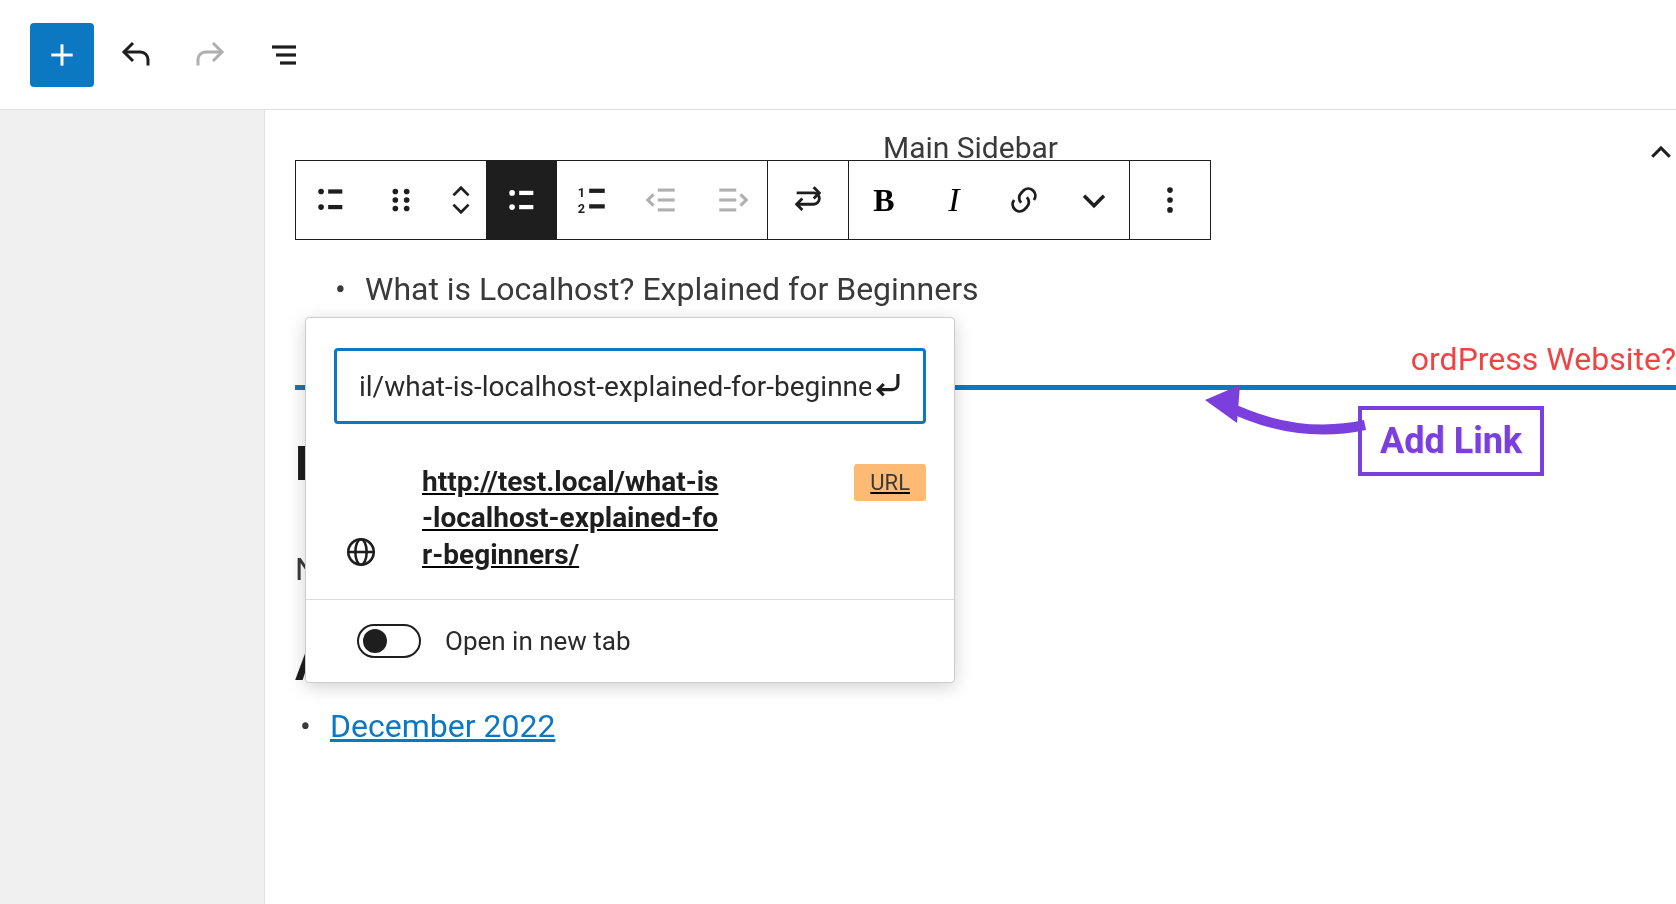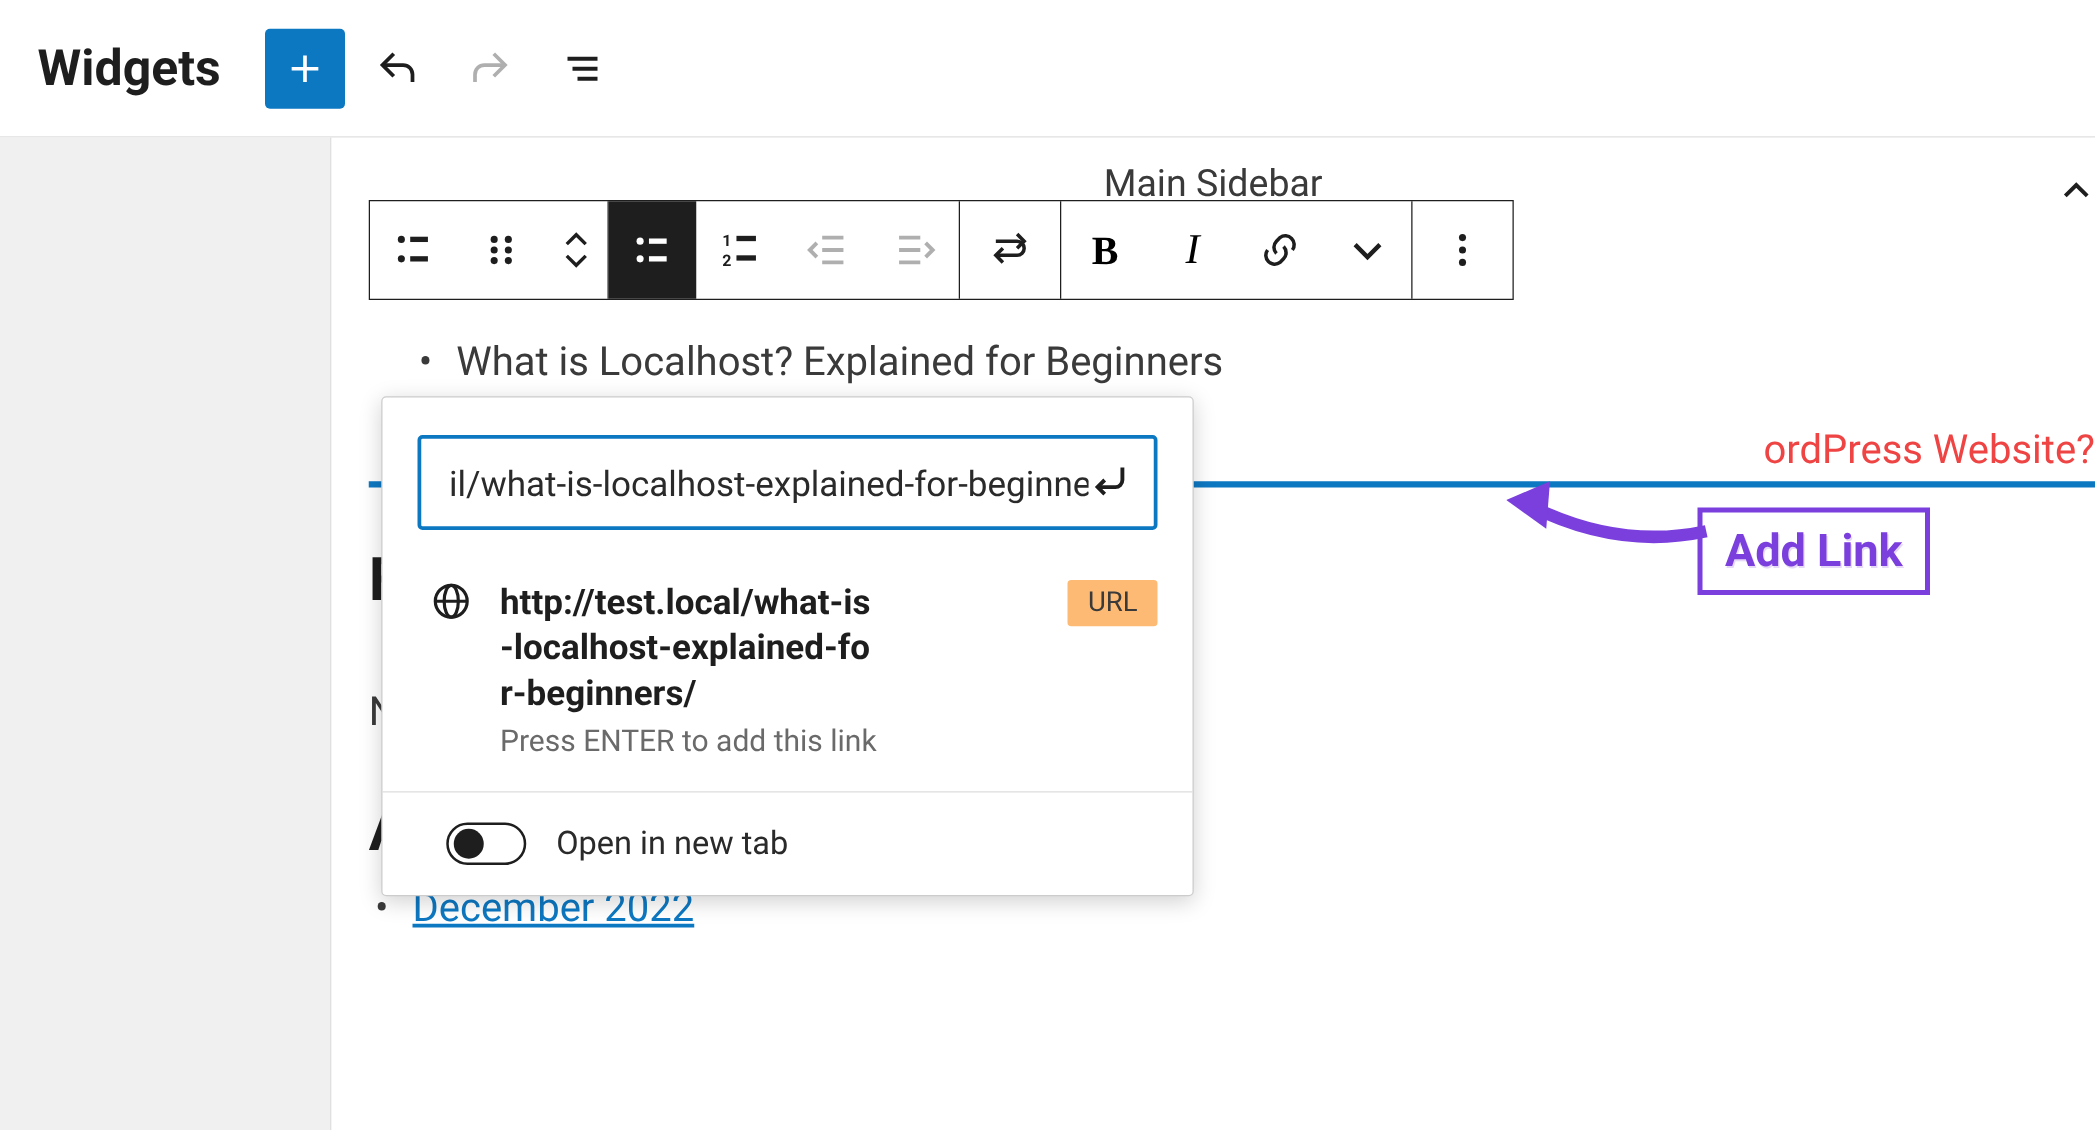--- a/index.html
+++ b/index.html
@@ -160,23 +160,24 @@
     outline: none;
     font-size: 28px;
     color: #2a2a2a;
     font-family: inherit;
     min-width: 0;
   }
   .link-submit svg { width: 34px; height: 34px; }
 
   .link-suggestion {
     display: flex;
-    align-items: flex-start;
+    align-items: flex-end;
     padding: 20px 28px 26px 38px;
-    gap: 22px;
+    gap: 44px;
+    text-decoration: underline;
   }
   .link-suggestion .globe svg { width: 34px; height: 34px; }
   .link-suggestion .text { flex: 1; }
   .link-suggestion .url {
     font-size: 28px; font-weight: 700; color: #1e1e1e;
     line-height: 1.3;
     max-width: 300px;
     word-break: break-all;
   }
   .link-suggestion .hint {
@@ -269,21 +270,20 @@
 
   
   .collapse-chevron { position: absolute; top: 28px; right: 0; }
   .collapse-chevron svg { width: 30px; height: 30px; }
 
 </style>
 </head>
 <body>
 
 <div class="header">
-  <div class="header-title">Widgets</div>
 
   <div class="header-btn primary">
     <svg viewBox="0 0 24 24" fill="none" stroke="#fff" stroke-width="2.2">
         <line x1="12" y1="4" x2="12" y2="20"></line>
         <line x1="4" y1="12" x2="20" y2="12"></line>
       </svg>
   </div>
   <div class="header-btn">
     <svg class="undo-redo" viewBox="0 0 24 24" fill="none" stroke="#1e1e1e" stroke-width="2">
         <path d="M10 4 L4 10 L10 16"></path>
@@ -454,21 +454,20 @@
       <div class="link-suggestion">
         <div class="globe">
           <svg viewBox="0 0 24 24" fill="none" stroke="#1e1e1e" stroke-width="1.8">
               <circle cx="12" cy="12" r="9"></circle>
               <ellipse cx="12" cy="12" rx="4" ry="9"></ellipse>
               <line x1="3" y1="12" x2="21" y2="12"></line>
             </svg>
         </div>
         <div class="text">
           <div class="url">http://test.local/what-is-localhost-explained-for-beginners/</div>
-          <div class="hint">Press ENTER to add this link</div>
         </div>
         <div class="badge">URL</div>
       </div>
 
       <div class="link-divider"></div>
 
       <div class="link-toggle-row">
         <div class="toggle"></div>
         <div class="toggle-label">Open in new tab</div>
       </div>

